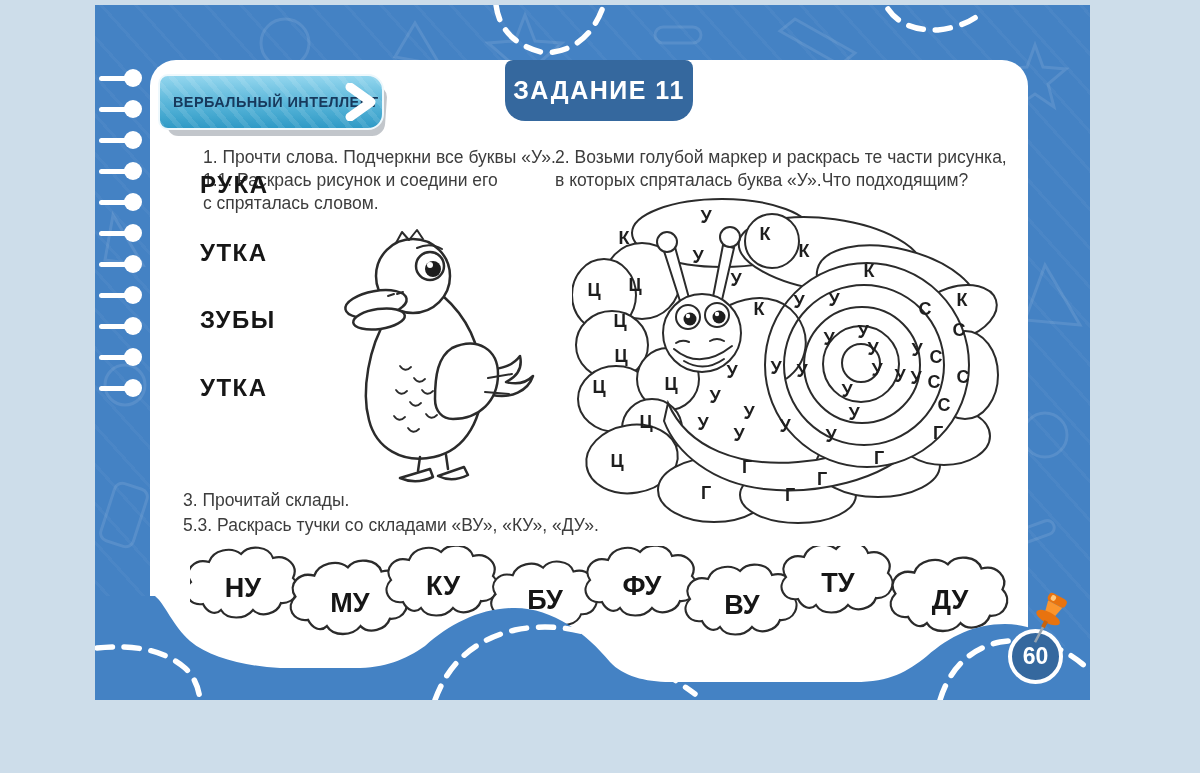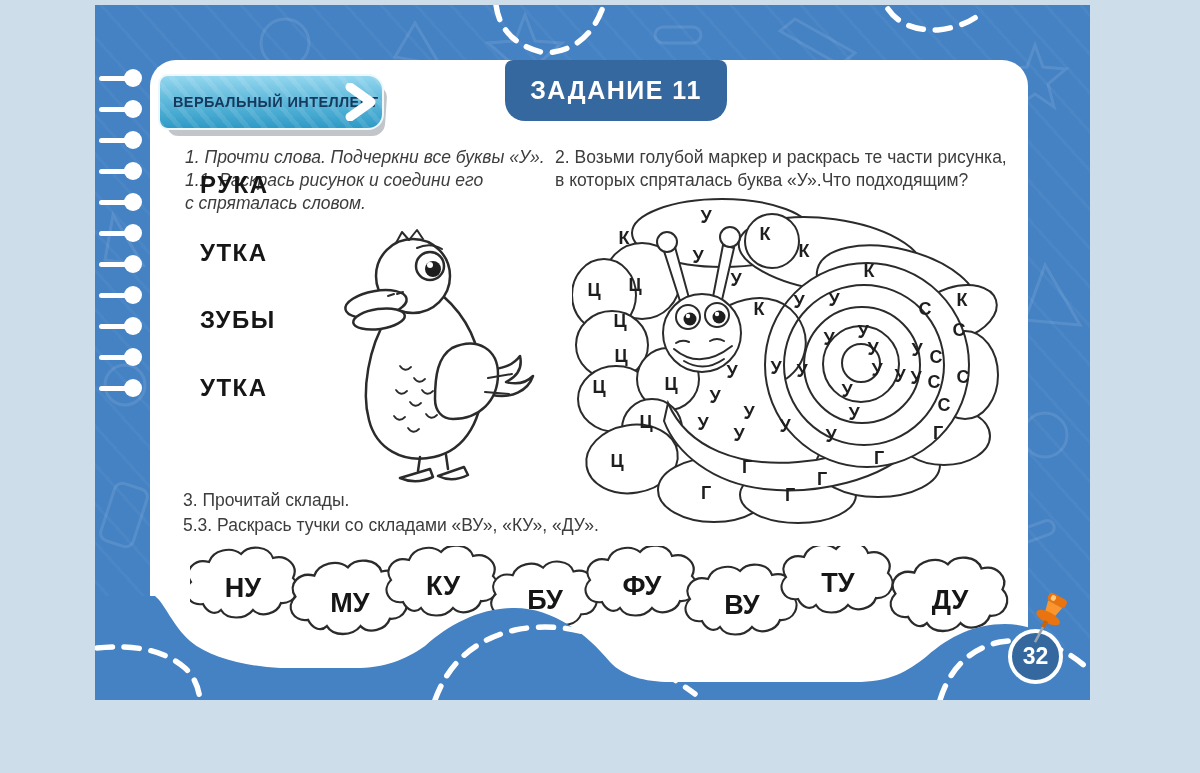--- a/index.html
+++ b/index.html
@@ -46,29 +46,29 @@
     display:flex;align-items:center;
   }
   .badge-label{
     color:#17395c;font-weight:bold;font-size:14.5px;letter-spacing:.4px;
     padding-left:13px;white-space:nowrap;
   }
   .badge-chevron{position:absolute;right:2px;top:7px;}
 
   
   .task-title-box{
-    position:absolute;left:505px;top:60px;width:222px;height:61px;
+    position:absolute;left:505px;top:60px;width:188px;height:61px;
     background:#35689e;border-radius:8px 8px 20px 20px;z-index:6;
     display:flex;align-items:center;justify-content:center;
   }
   .task-title{color:#fff;font-weight:bold;font-size:25px;letter-spacing:1.5px;}
 
   
   .task-text{position:absolute;color:#3d3d3d;font-size:17.5px;line-height:23px;z-index:3;}
-  .task1{left:185px;top:146px;font-style:italic;}
+  .task1{left:203px;top:146px;}
   .task2{left:555px;top:146px;}
   .task3{left:183px;top:488px;line-height:25px;}
 
   
   .words{position:absolute;left:200px;top:0;z-index:3;}
   .word{
     position:absolute;left:0;color:#161616;font-weight:bold;font-size:24px;
     letter-spacing:1.5px;white-space:nowrap;
   }
 
@@ -373,21 +373,21 @@
              C528,80 550,86 575,86 L760,86 C795,86 812,76 832,60 C855,40 880,28 910,28
              C945,28 975,50 995,78 L995,104 Z" fill="#4482c4"></path>
     <g fill="none" stroke="#ffffff" stroke-width="5.5" stroke-linecap="round" stroke-dasharray="15 12">
       <path d="M2,52 Q60,46 90,72 Q103,84 105,104"></path>
       <path d="M340,104 Q360,48 420,34 Q480,22 540,58 Q575,80 600,98"></path>
       <path d="M845,104 Q860,56 905,46 Q955,38 992,72"></path>
     </g>
   </svg>
 
   <div class="page-num">
-    <span>32</span>
+    <span>60</span>
   </div>
 
   <svg class="pushpin" width="48" height="56" viewBox="0 0 48 56">
     <g transform="rotate(28 24 22)">
       <line x1="24" y1="36" x2="24" y2="54" stroke="#95a3b0" stroke-width="2.6"></line>
       <rect x="14" y="2" width="20" height="9" rx="4" fill="#e8730f"></rect>
       <rect x="17" y="3.5" width="5" height="5.5" rx="2" fill="#ffc97e"></rect>
       <path d="M16,11 L32,11 L29,24 L19,24 Z" fill="#fb952d"></path>
       <ellipse cx="24" cy="26" rx="13" ry="5.5" fill="#e8730f"></ellipse>
       <rect x="22" y="30" width="4" height="7" fill="#c9620c"></rect>

